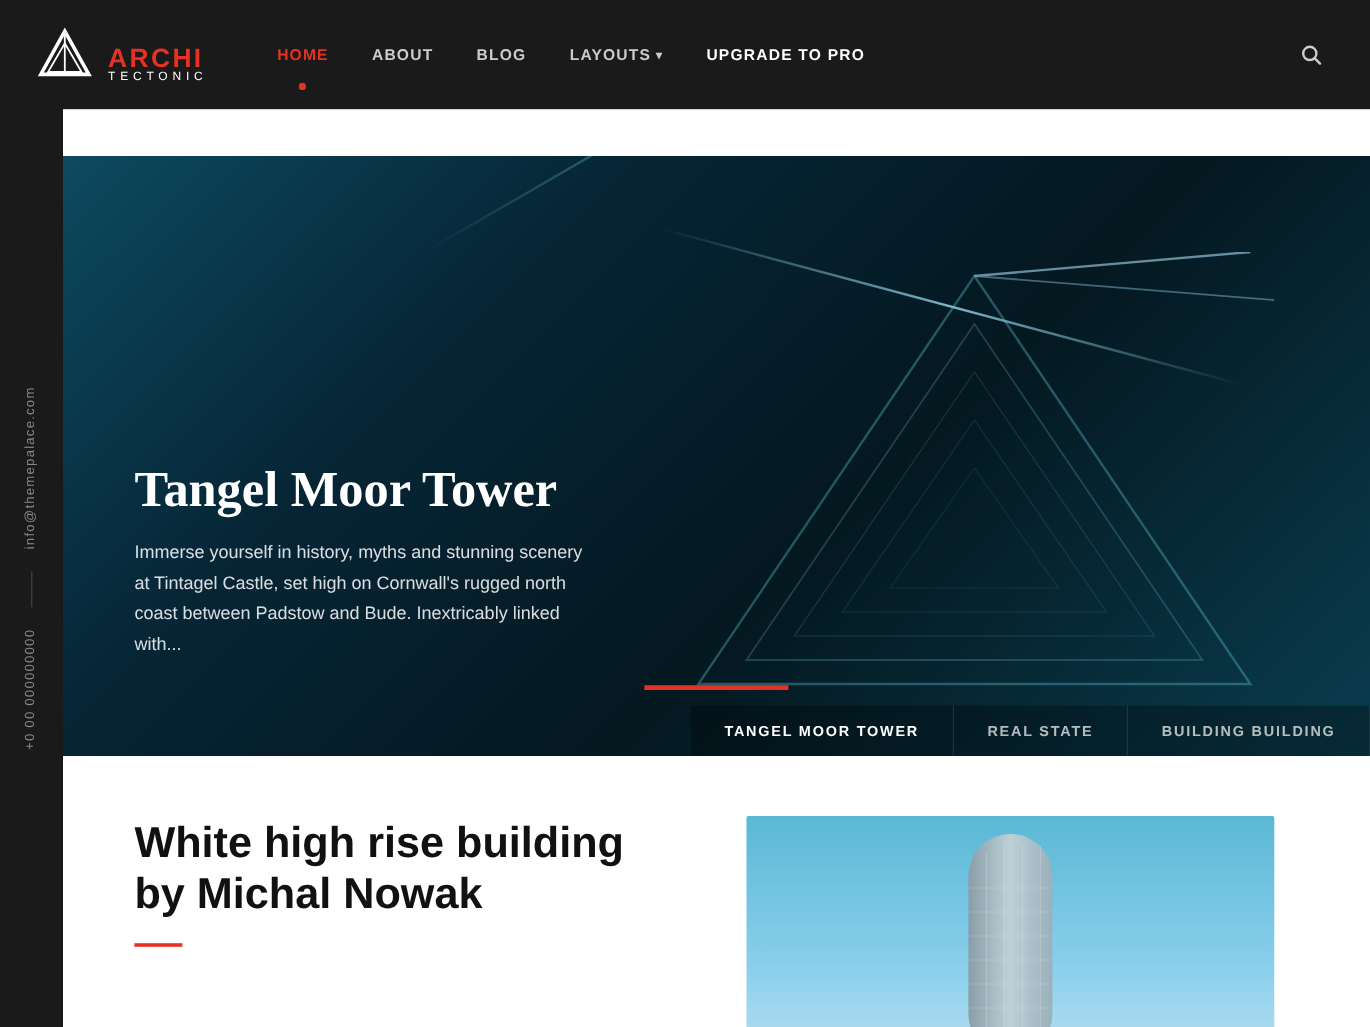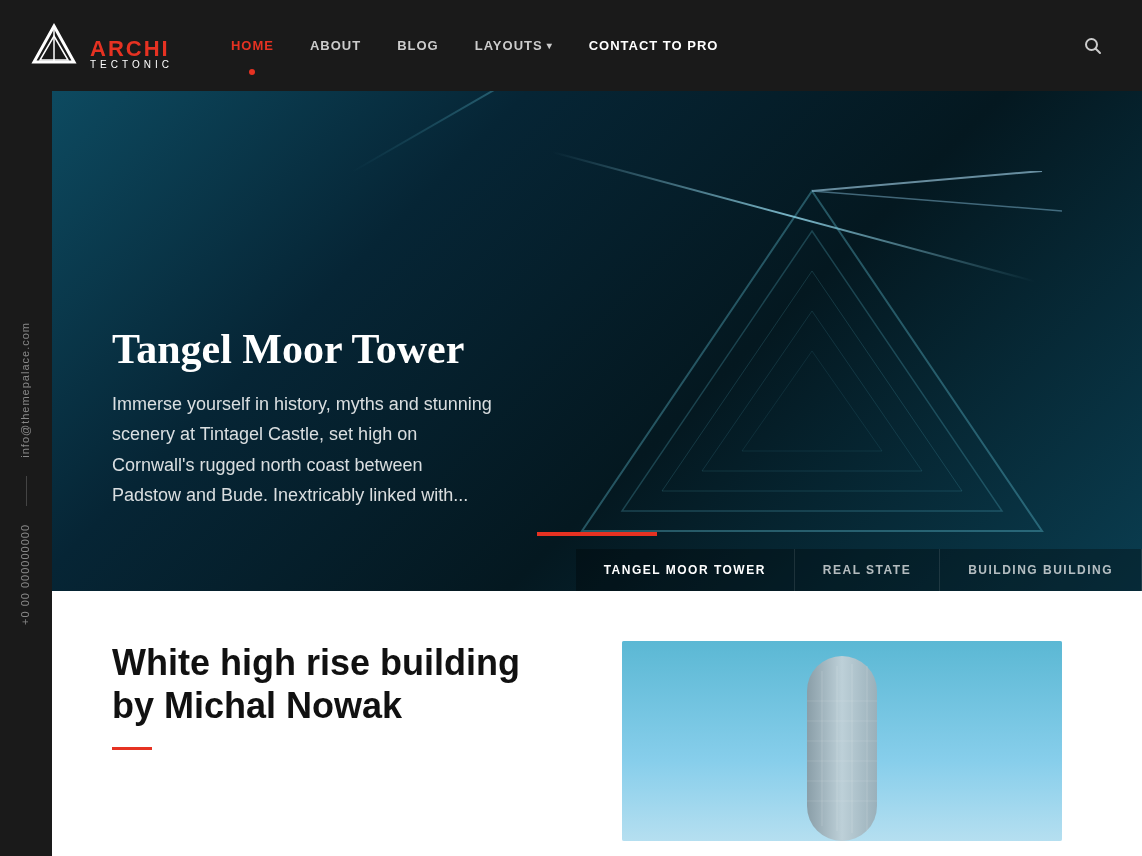--- a/index.html
+++ b/index.html
@@ -129,20 +129,21 @@
       margin: 8px 0;
     }
 
     
     .hero {
       margin-left: 52px;
       position: relative;
       height: 500px;
       overflow: hidden;
       background: #0a3040;
+      margin-top: 39px;
     }
     .hero-bg {
       position: absolute;
       inset: 0;
       background: linear-gradient(135deg, #0d4a60 0%, #062535 30%, #041820 60%, #0a3d50 100%);
     }
     
     .hero-geometry {
       position: absolute;
       inset: 0;
@@ -176,21 +177,21 @@
       max-width: 420px;
     }
     .hero-title {
       font-size: 42px;
       font-weight: 900;
       line-height: 1.1;
       margin-bottom: 16px;
       font-family: Georgia, serif;
     }
     .hero-desc {
-      font-size: 18px;
+      font-size: 15px;
       line-height: 1.7;
       color: rgba(255,255,255,0.85);
       max-width: 380px;
     }
     
     .hero-tabs {
       position: absolute;
       bottom: 0;
       right: 0;
       display: flex;
@@ -273,21 +274,21 @@
       </div>
       <div class="tectonic">TECTONIC</div>
     </div>
   </a>
 
   <nav>
     <a class="nav-item active" href="#">HOME</a>
     <a class="nav-item" href="#">ABOUT</a>
     <a class="nav-item" href="#">BLOG</a>
     <a class="nav-item" href="#">LAYOUTS <span class="chevron">▾</span></a>
-    <a class="nav-item upgrade" href="#">CONTACT TO PRO</a>
+    <a class="nav-item upgrade" href="#">UPGRADE TO PRO</a>
   </nav>
 
   <div class="search-icon-btn">
     <svg width="18" height="18" viewBox="0 0 18 18" fill="none">
       <circle cx="7.5" cy="7.5" r="5.5" stroke="#ccc" stroke-width="2"></circle>
       <line x1="11.5" y1="11.5" x2="16" y2="16" stroke="#ccc" stroke-width="2" stroke-linecap="round"></line>
     </svg>
   </div>
 </header>
 

